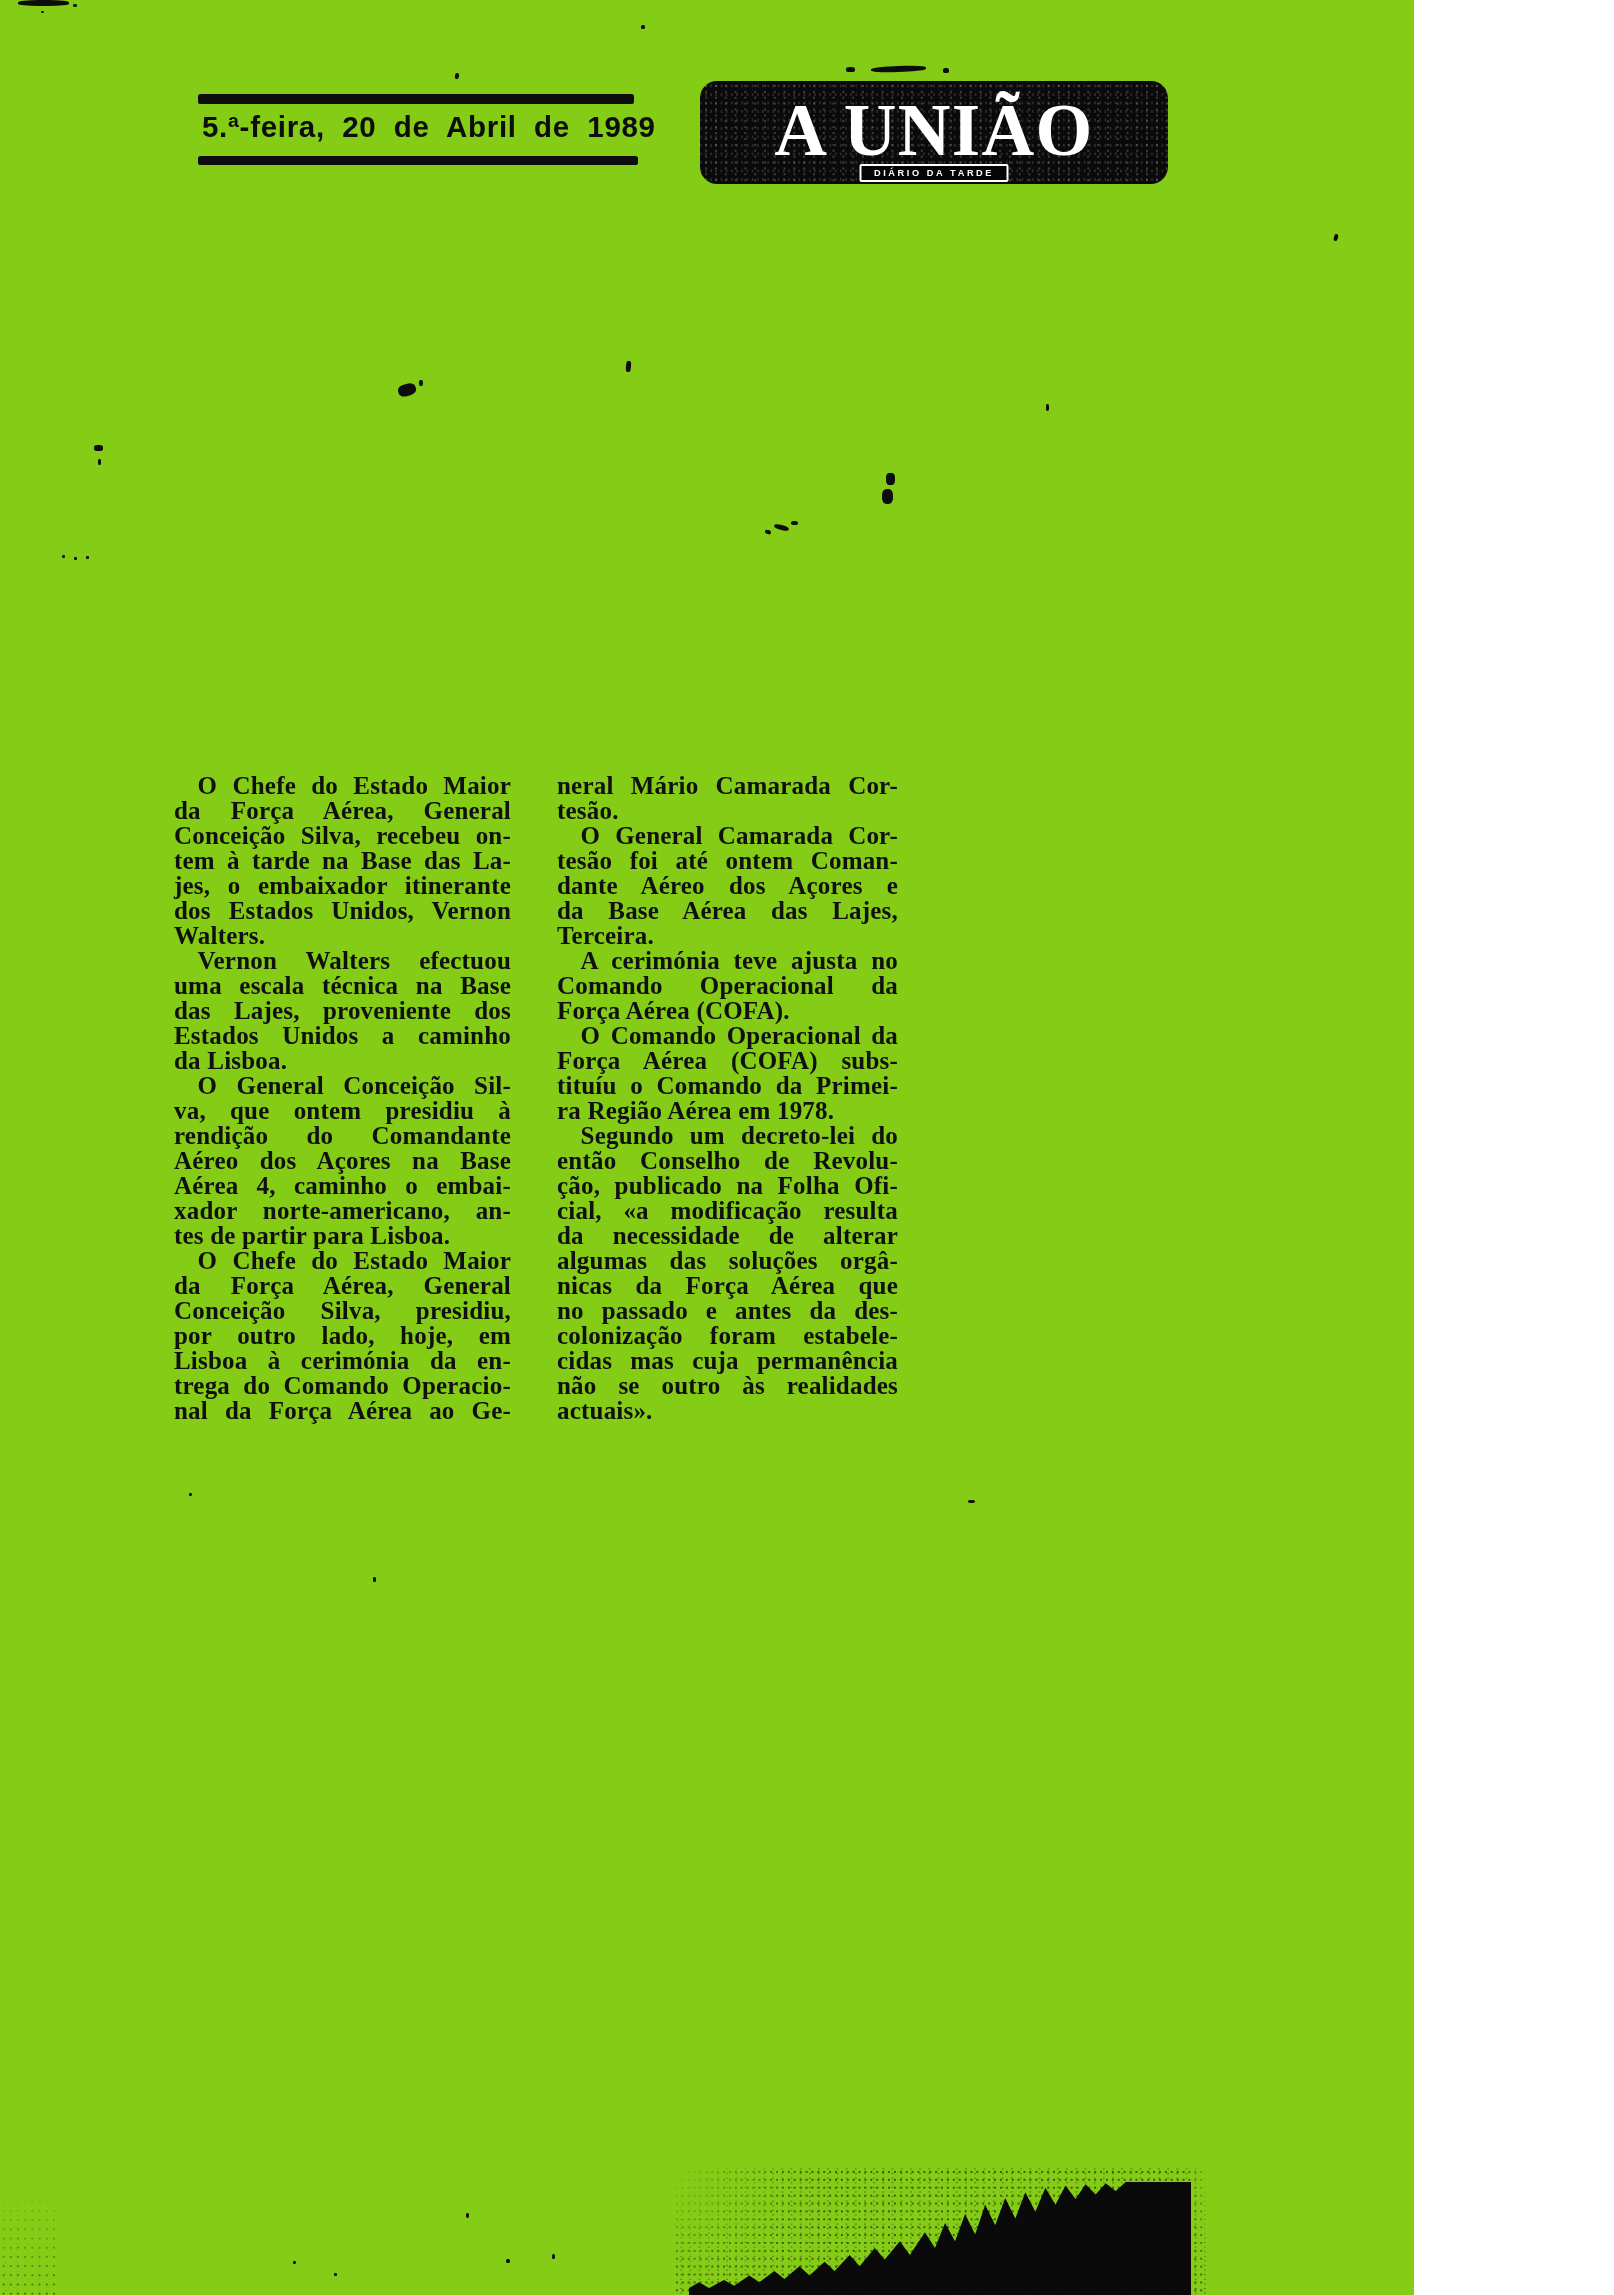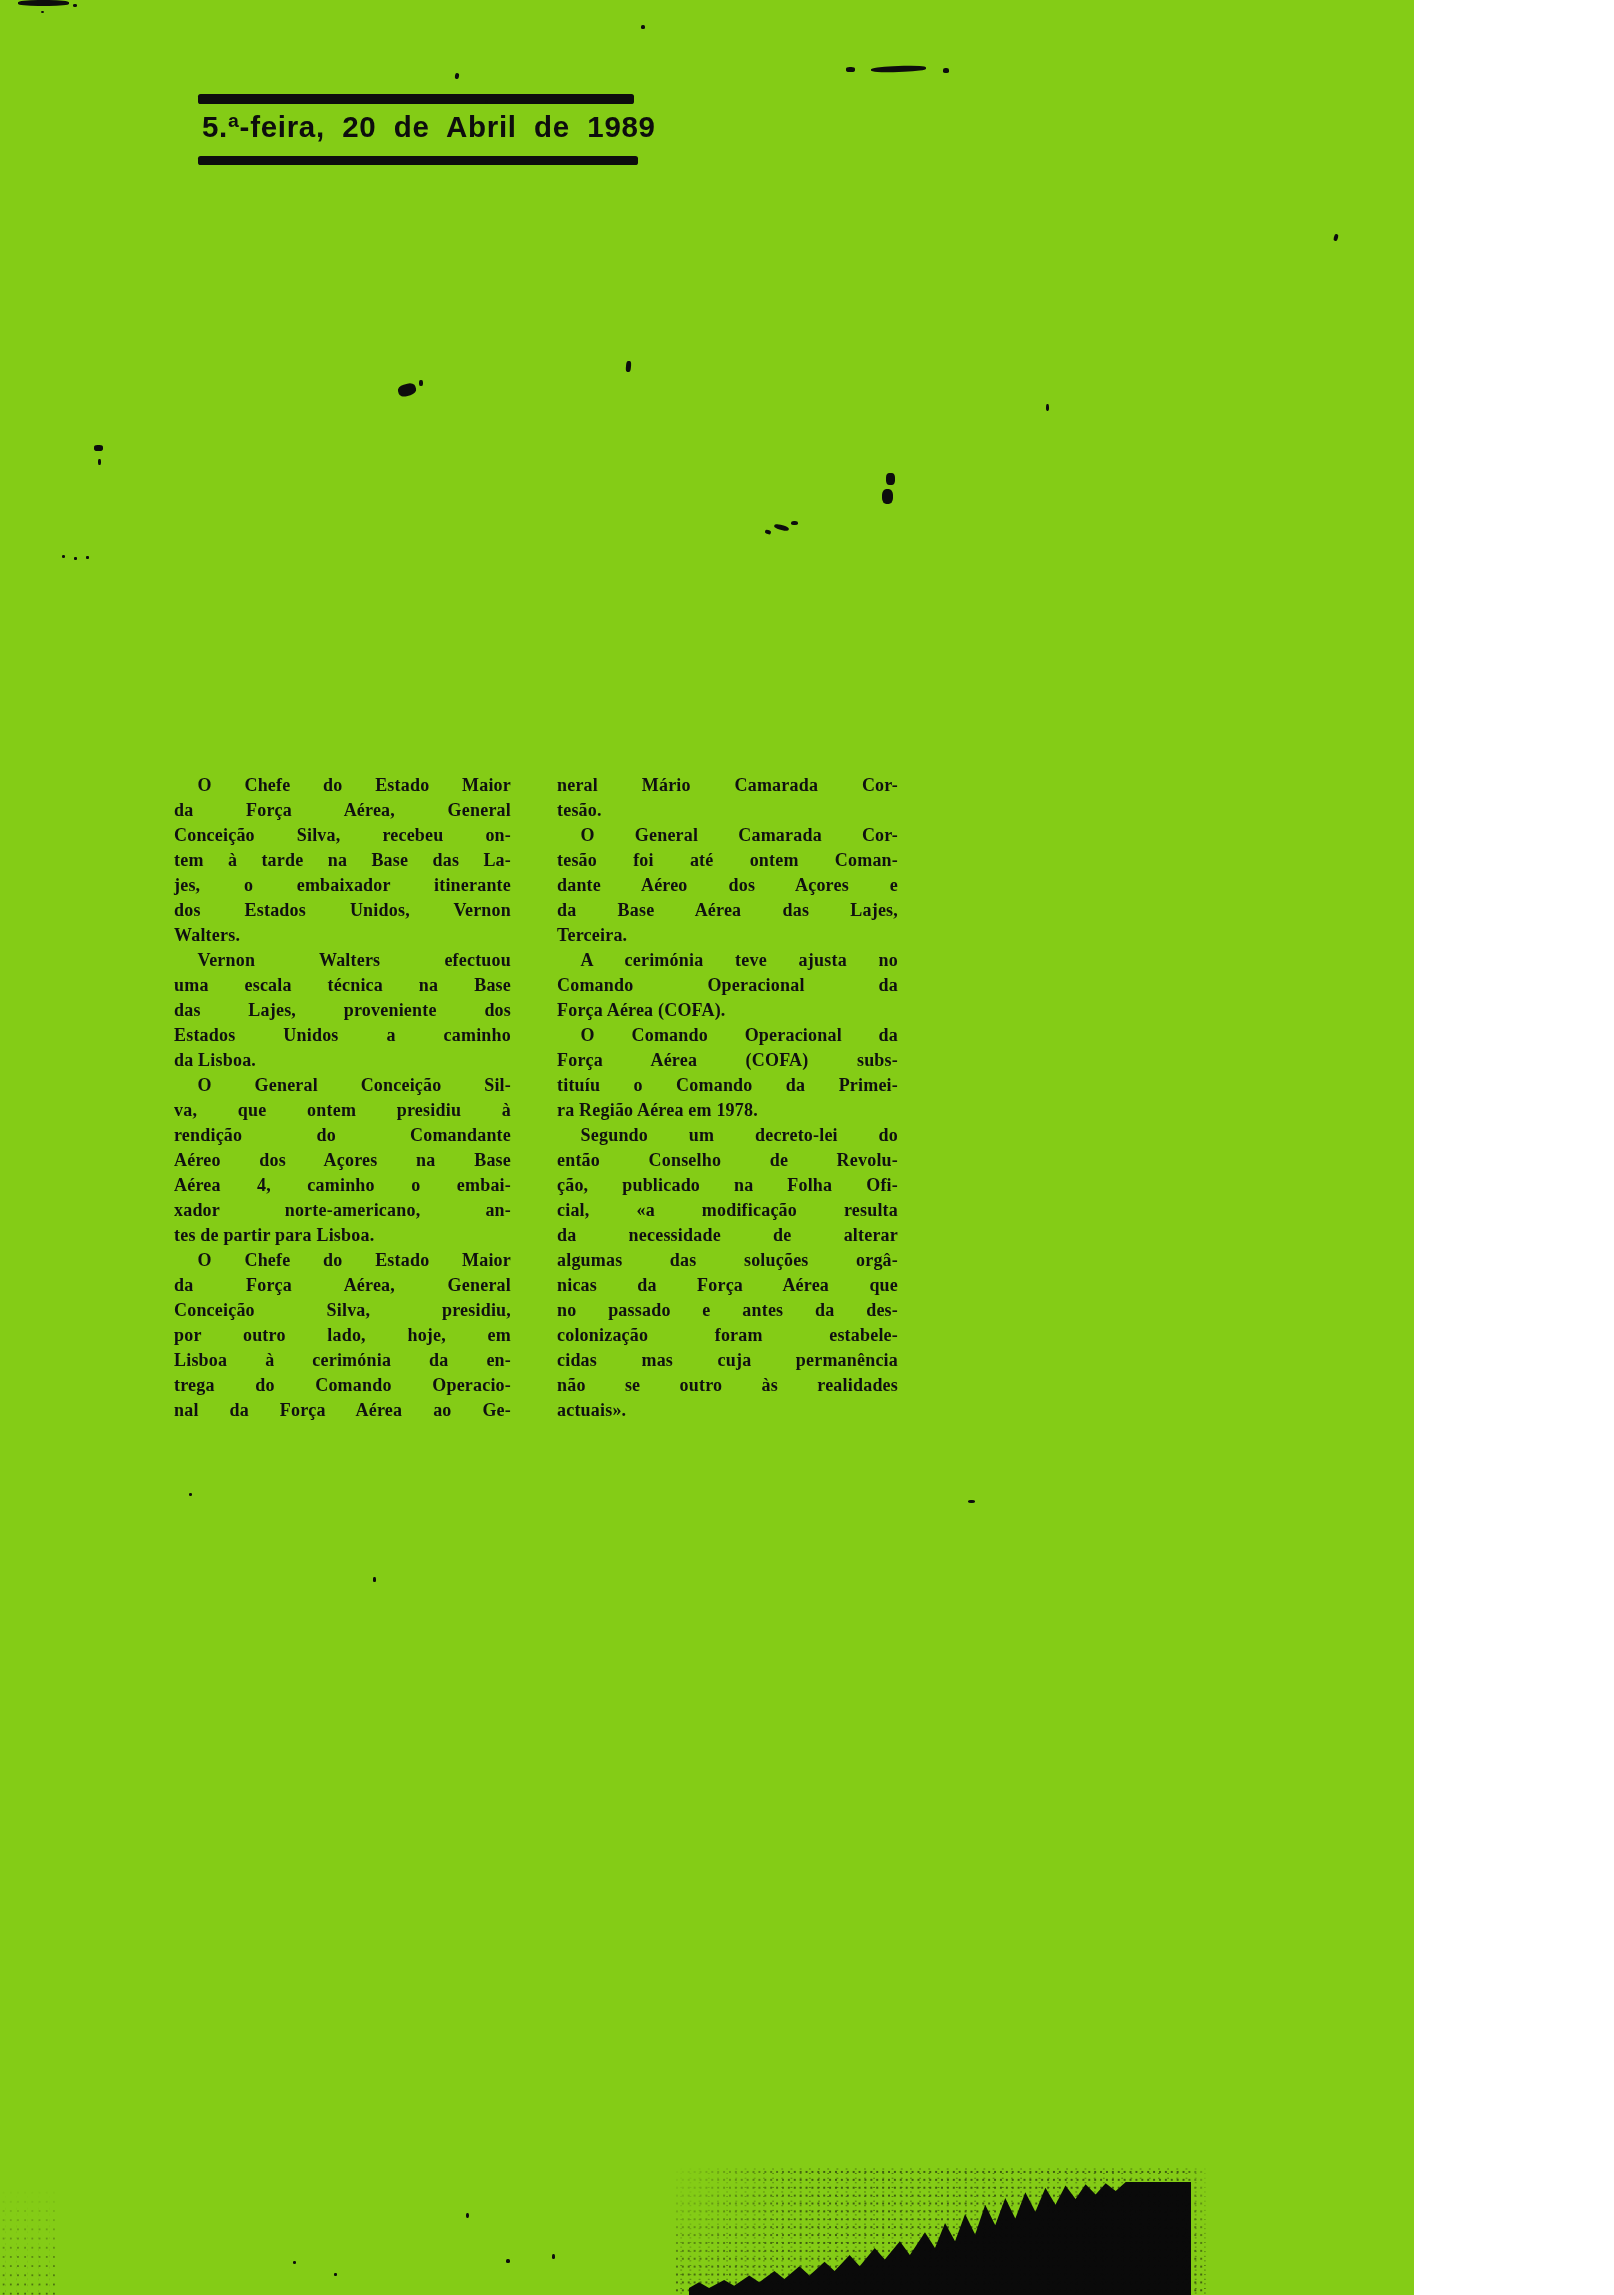--- a/index.html
+++ b/index.html
@@ -71,21 +71,21 @@
     font-family: "Liberation Sans", sans-serif;
     font-weight: bold; font-size: 63px; line-height: 86px;
     letter-spacing: 2px; word-spacing: 17px;
     color: #0b0b0b; white-space: nowrap;
   }
 
   
   .col {
     position: absolute; top: 773px;
     font-family: "Liberation Serif", serif;
-    font-weight: bold; font-size: 18px; line-height: 25px;
+    font-weight: bold; font-size: 25px; line-height: 25px;
     letter-spacing: 0.2px; color: #101010;
   }
   .col-left  { left: 174px; width: 337px; }
   .col-right { left: 557px; width: 341px; }
   .line { height: 25px; text-align: justify; text-align-last: justify; }
   .line.indent { padding-left: 23.6px; }
   .line.end { text-align-last: left; }
 
   
   .speck { position: absolute; background: #0d0d0d; border-radius: 40%; }
@@ -130,20 +130,26 @@
 <body>
 
 <div class="page">
 
   <div>
     <div class="rule rule-top"></div>
     <div class="date-text">5.ª-feira, 20 de Abril de 1989</div>
     <div class="rule rule-bottom"></div>
   </div>
 
+  <div class="masthead">
+    <div class="masthead-title">A UNIÃO</div>
+    <div class="masthead-sub">
+      <span>DIÁRIO DA TARDE</span>
+    </div>
+  </div>
 
 
   <div class="col col-left" id="col-left">
       <div class="line indent">O Chefe do Estado Maior</div>
       <div class="line">da Força Aérea, General</div>
       <div class="line">Conceição Silva, recebeu on-</div>
       <div class="line">tem à tarde na Base das La-</div>
       <div class="line">jes, o embaixador itinerante</div>
       <div class="line">dos Estados Unidos, Vernon</div>
       <div class="line end">Walters.</div>

